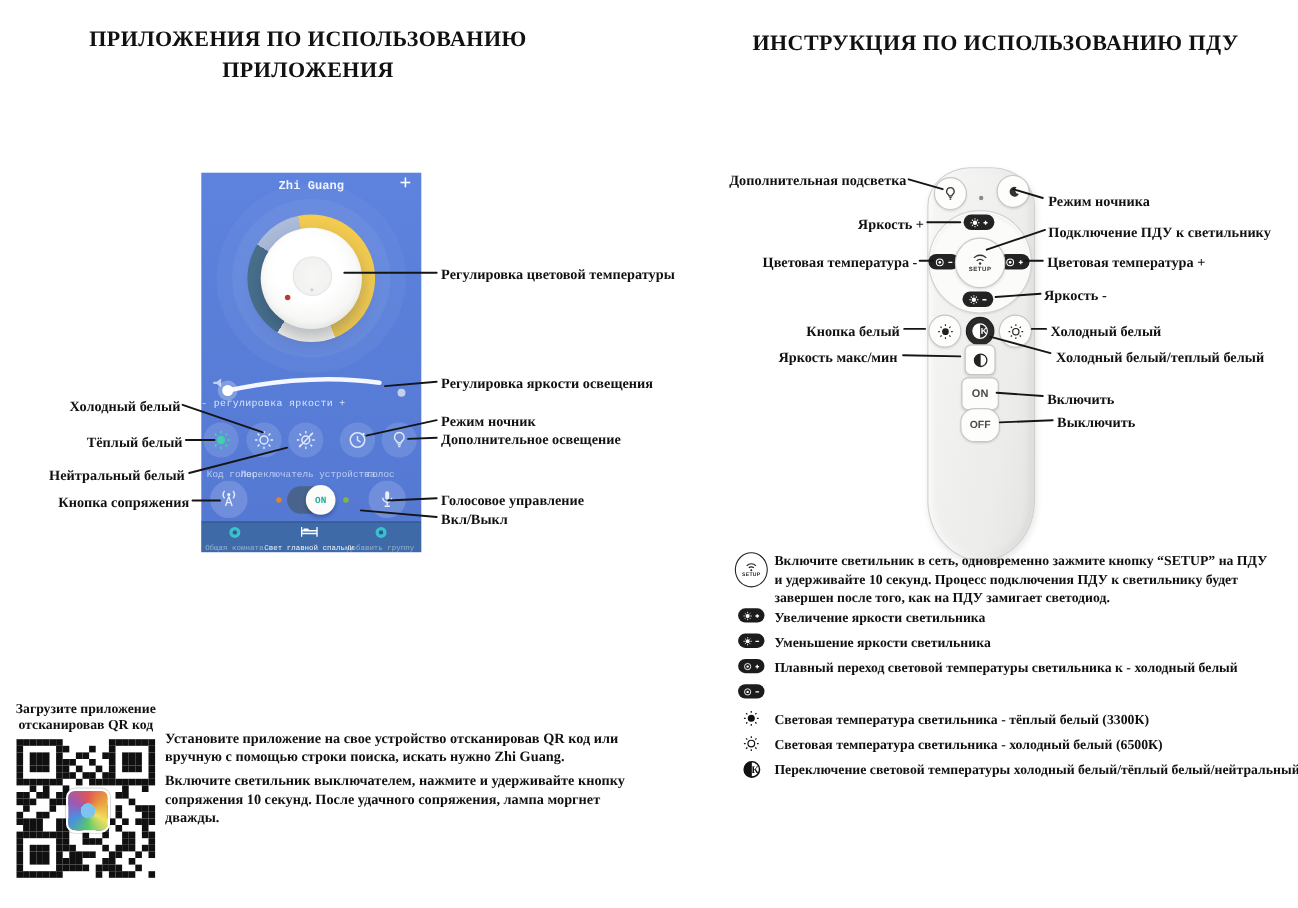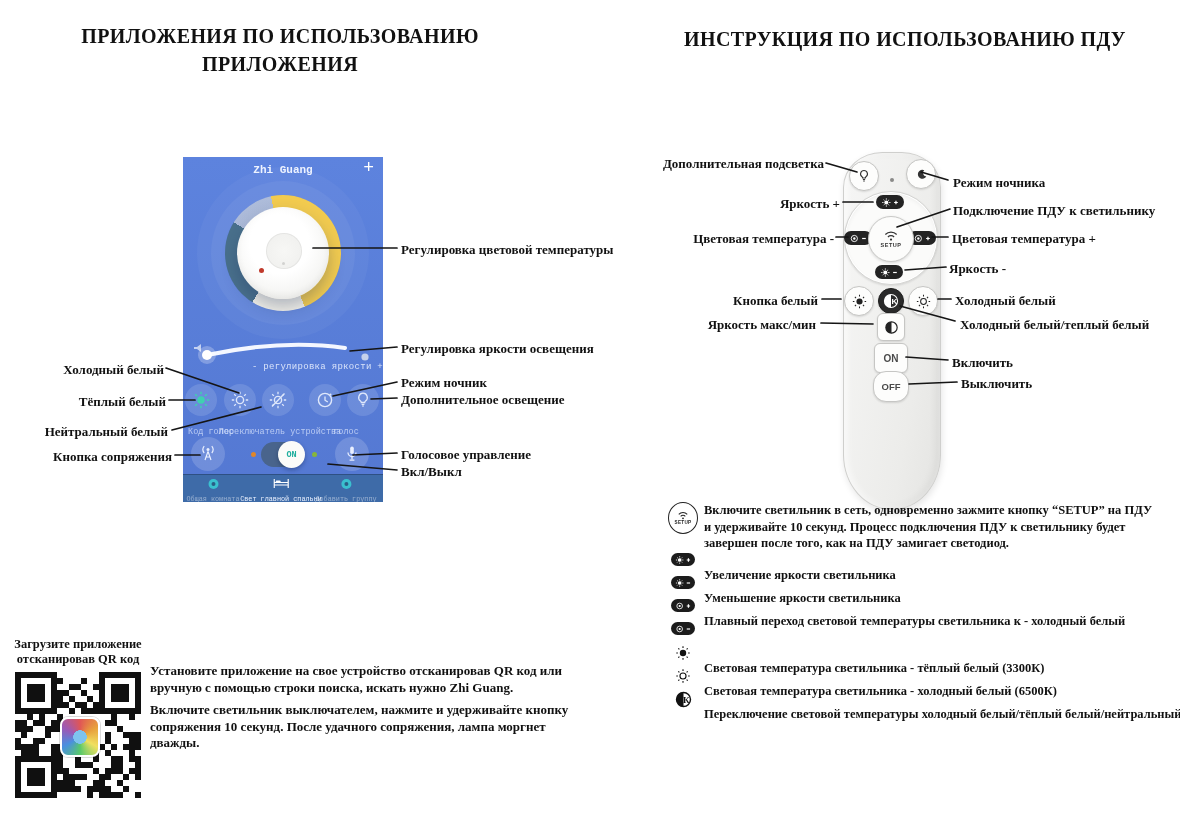--- a/index.html
+++ b/index.html
@@ -21,21 +21,21 @@
     background:conic-gradient(#f2cb4f 0deg 158deg,#f3f1e8 158deg 212deg,#49708b 212deg 302deg,rgba(240,235,215,.55) 302deg 348deg,#f2cb4f 348deg 360deg);
     box-shadow:0 0 0 14px rgba(255,255,255,.05),0 0 0 28px rgba(255,255,255,.04);}
   .dial-knob{position:absolute;left:54px;top:50px;width:92px;height:92px;border-radius:50%;
     background:radial-gradient(circle at 46% 40%,#ffffff 0 40%,#f4f4f2 70%,#e7e7e5);
     box-shadow:0 8px 16px rgba(25,45,95,.30), inset 0 -3px 6px rgba(0,0,0,.05);}
   .dial-inner{position:absolute;left:29px;top:26px;width:34px;height:34px;border-radius:50%;
     background:radial-gradient(#f7f7f5,#efefed);border:1px solid rgba(0,0,0,.05);}
   .dial-dot-red{position:absolute;left:24%;top:66%;width:5px;height:5px;border-radius:50%;background:#c0392b;}
   .dial-dot-gray{position:absolute;left:49%;top:60%;width:3px;height:3px;border-radius:50%;background:#d2d2d0;}
   .slider-svg{position:absolute;left:10px;top:178px;}
-  .slider-caption{position:absolute;left:0;top:205px;width:100%;text-align:right;font-size:9px;color:#d9e3fa;letter-spacing:.3px;}
+  .slider-caption{position:absolute;left:0;top:205px;width:100%;text-align:left;font-size:9px;color:#d9e3fa;letter-spacing:.3px;}
   .aic{position:absolute;top:227px;width:32px;height:32px;border-radius:50%;background:rgba(255,255,255,.13);
        display:flex;align-items:center;justify-content:center;}
   .slab{position:absolute;top:270px;transform:translateX(-50%);font-size:8.5px;color:rgba(223,233,255,.70);white-space:nowrap;}
   .ctl-circle{position:absolute;top:280px;width:34px;height:34px;border-radius:50%;background:rgba(255,255,255,.16);
        display:flex;align-items:center;justify-content:center;}
   .toggle-track{position:absolute;left:78px;top:285px;width:40px;height:25px;border-radius:13px;background:#49648c;}
   .toggle-knob{position:absolute;left:95px;top:284px;width:27px;height:27px;border-radius:50%;background:#fbfbf9;
        box-shadow:0 2px 4px rgba(10,25,60,.35);display:flex;align-items:center;justify-content:center;
        font-size:8.5px;font-weight:bold;color:#1fae9e;}
   .dot-o{position:absolute;left:68px;top:295px;width:5px;height:5px;border-radius:50%;background:#e0862a;}
@@ -66,21 +66,21 @@
         display:flex;flex-direction:column;align-items:center;justify-content:center;}
   .r-setup .stxt{font-size:5.5px;font-weight:bold;color:#333;letter-spacing:.5px;margin-top:0px;font-family:"Liberation Sans",sans-serif;}
   .sqr{border-radius:6px;}
   .onoff{font-family:"Liberation Sans",sans-serif;font-weight:bold;color:#4a4a4a;}
 
   
   .lrow{position:absolute;left:668px;display:flex;align-items:flex-start;z-index:4;}
   .lic{width:30px;flex:0 0 30px;display:flex;justify-content:center;margin-top:0px;}
   .ltxt{font-size:12.5px;font-weight:700;line-height:1.32;margin-left:6px;}
   .ltxt.wide{width:452px;}
-  .ltxt.one{white-space:nowrap;margin-top:15px;}
+  .ltxt.one{white-space:nowrap;margin-top:1px;}
   .setup-badge{width:30px;height:30px;border-radius:50%;border:1.6px solid #222;background:#fff;
         display:flex;flex-direction:column;align-items:center;justify-content:center;}
   .setup-badge i{font-style:normal;font-size:4.6px;font-weight:bold;color:#222;font-family:"Liberation Sans",sans-serif;letter-spacing:.3px;}
   .lpill{width:24px;height:13px;border-radius:7px;background:#1c1c1c;display:flex;align-items:center;justify-content:center;margin-top:1px;}
 
   
   .qr-caption{position:absolute;left:10px;top:637px;width:136px;text-align:center;font-size:12.5px;font-weight:700;line-height:1.2;}
   .qr{position:absolute;left:15px;top:672px;width:126px;height:126px;display:grid;
       grid-template-columns:repeat(21,6px);grid-auto-rows:6px;background:#fff;}
   .qm{width:6px;height:6px;}

